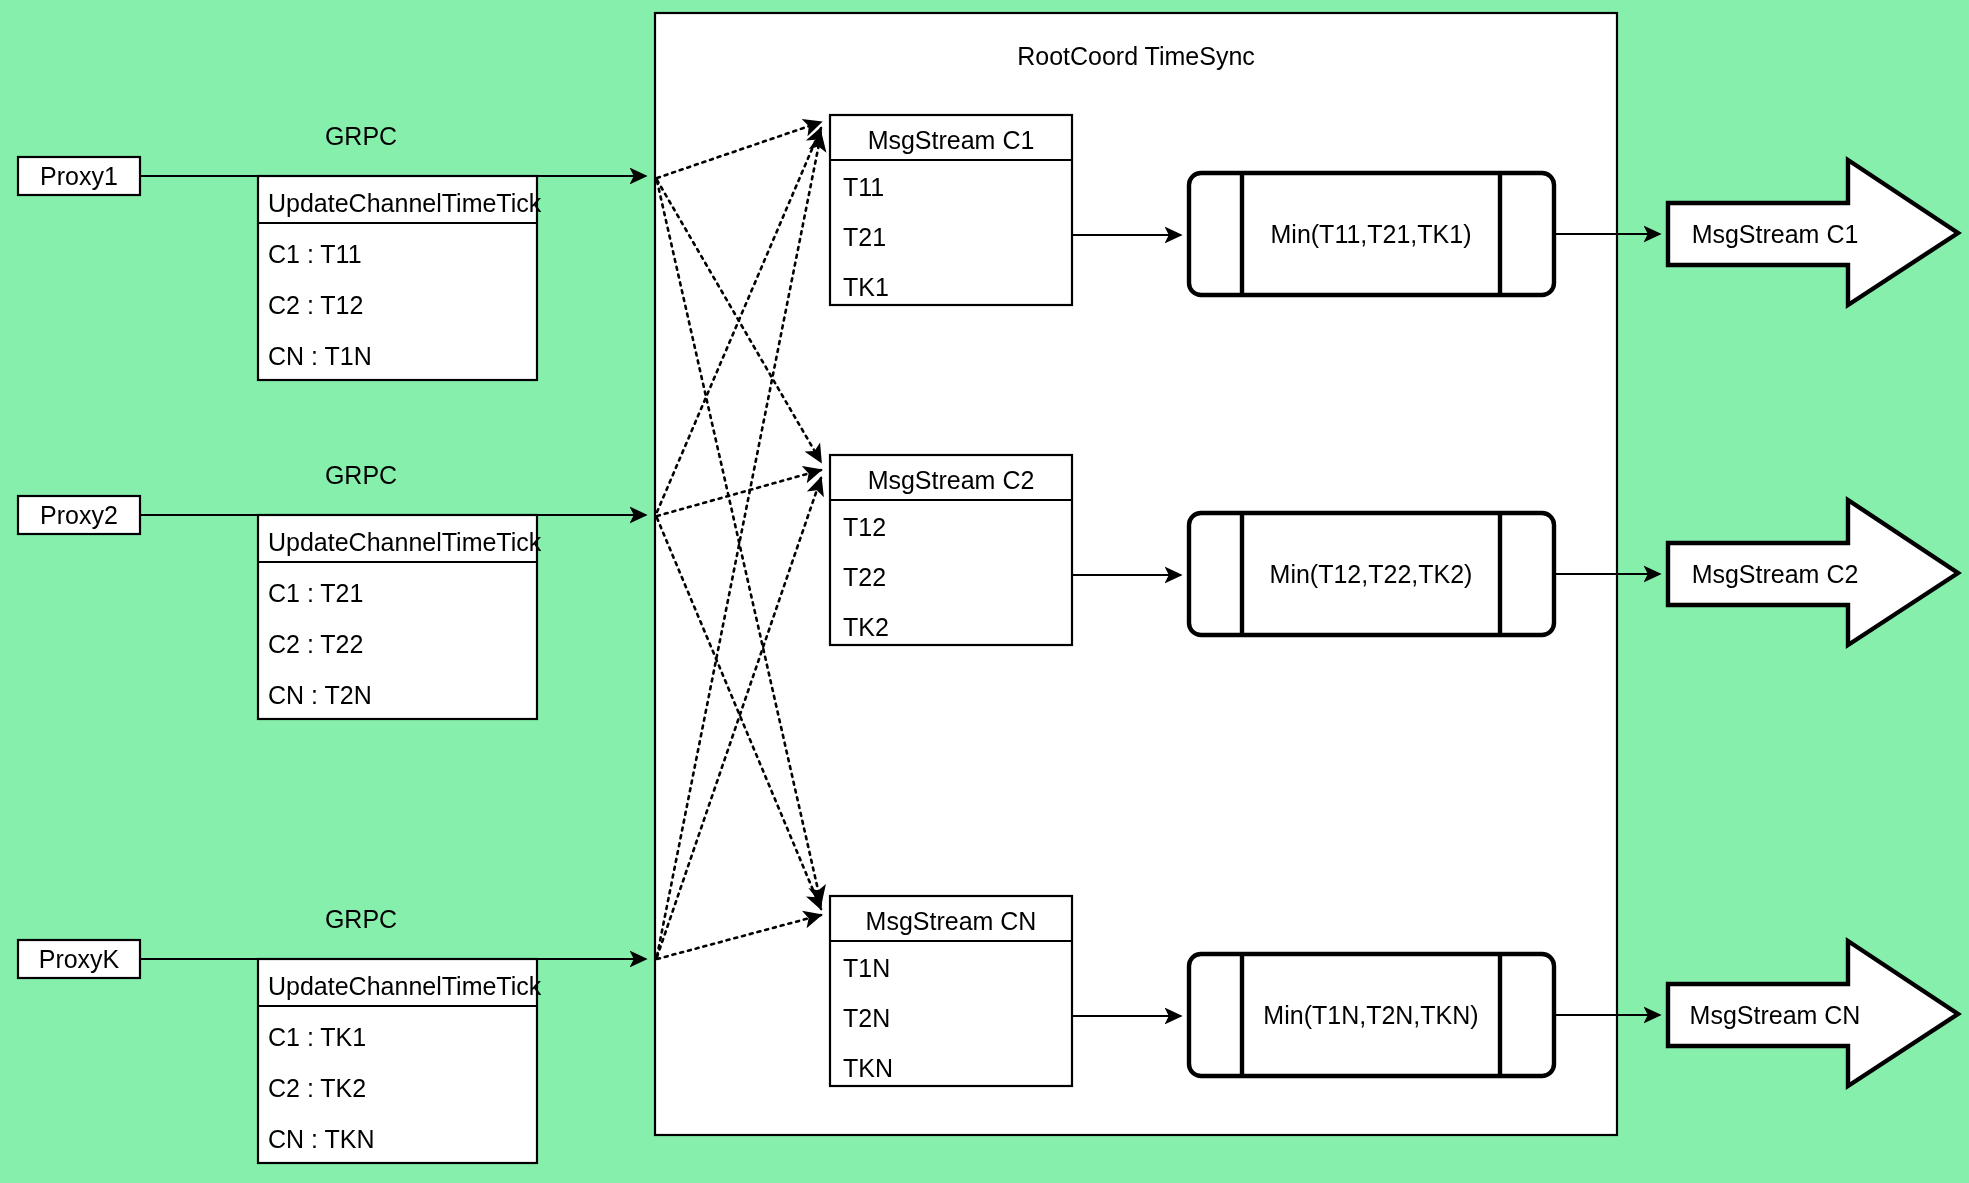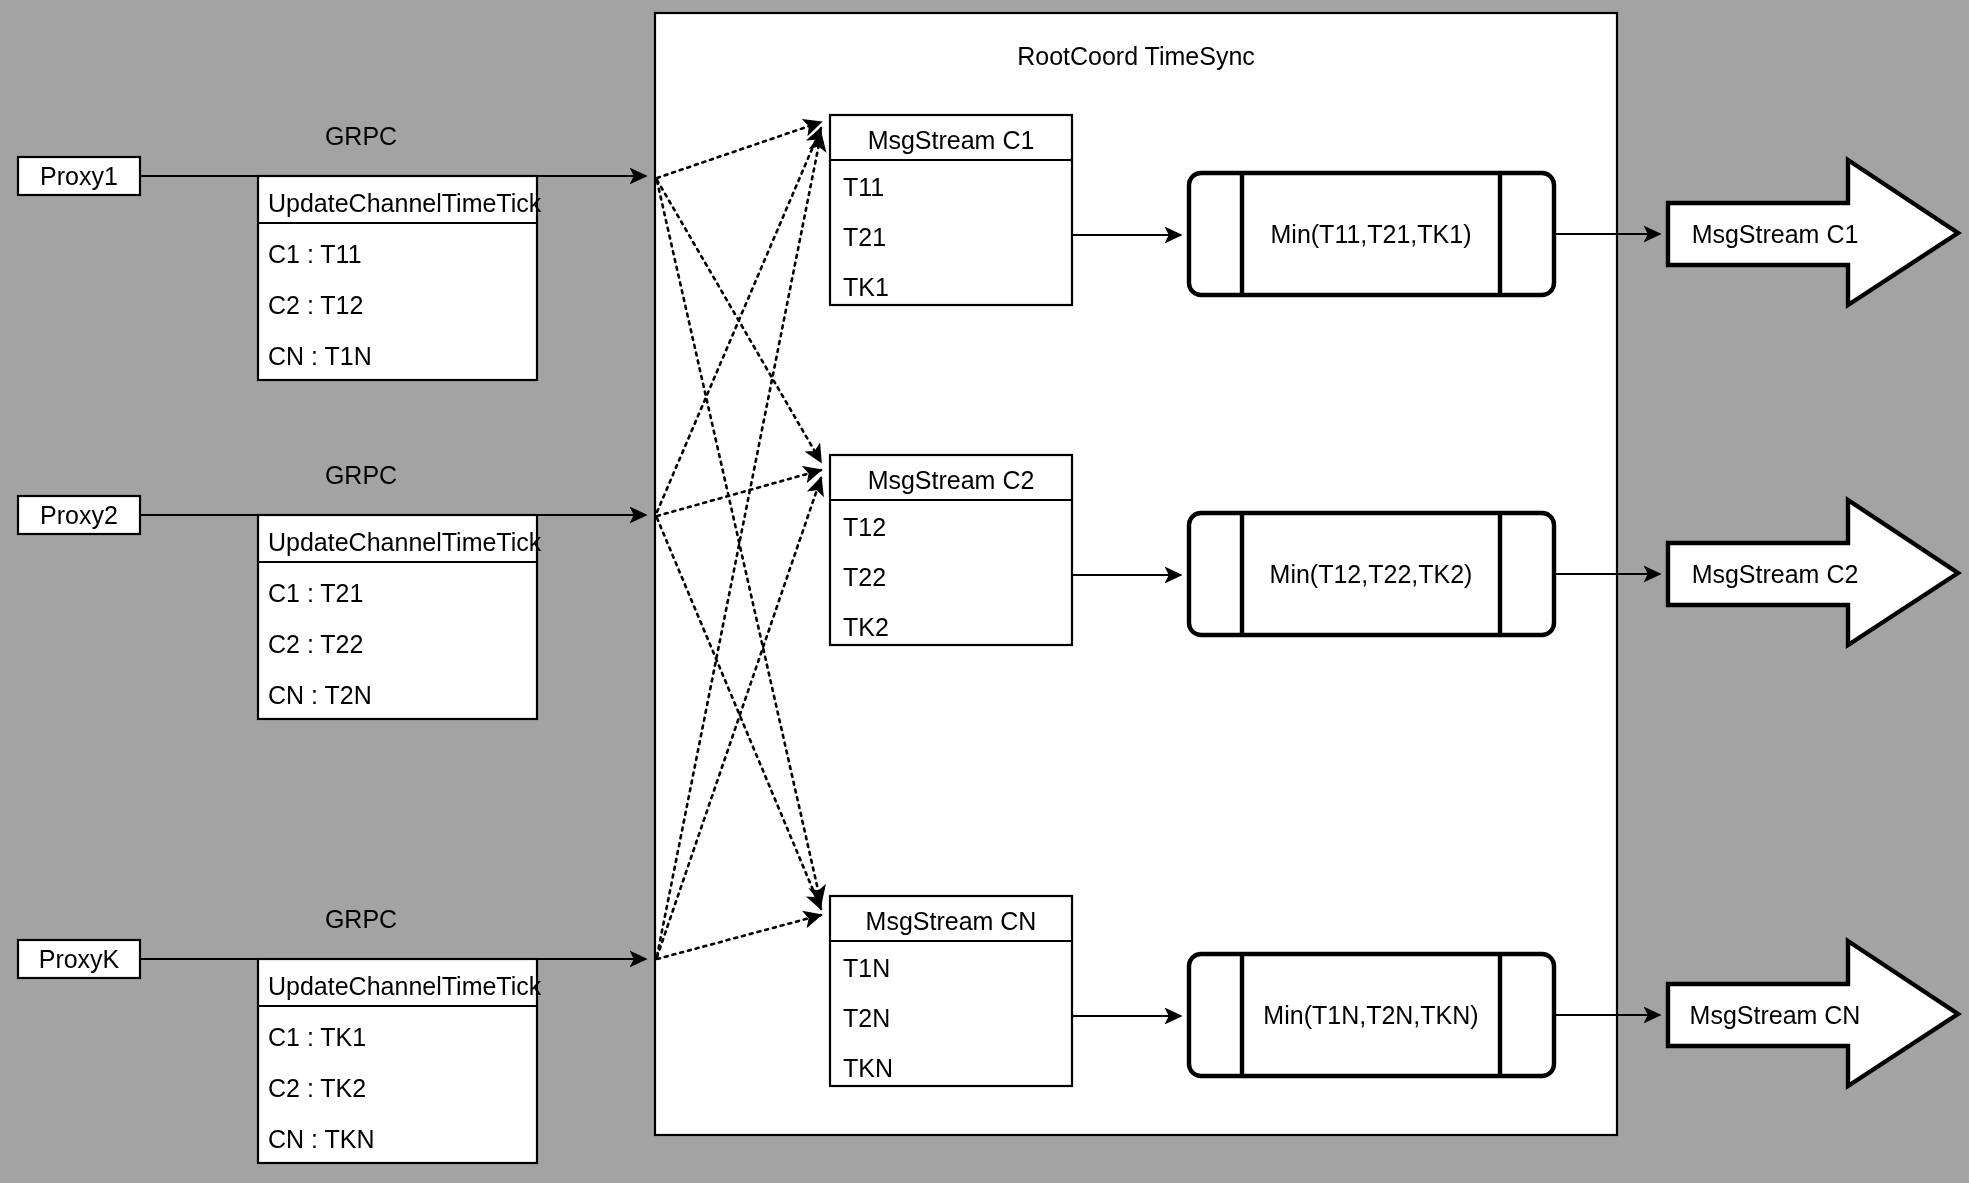--- a/index.html
+++ b/index.html
@@ -1,17 +1,17 @@
 <!DOCTYPE html>
 <html><head>
 <meta charset="utf-8">
 <style>
   html,body{margin:0;padding:0;background:#ffffff;}
   body{width:1969px;height:1183px;overflow:hidden;font-family:"Liberation Sans",sans-serif;}
-  #stage{position:relative;width:1969px;height:1183px;background:#a3a3a3;}
+  #stage{position:relative;width:1969px;height:1183px;background:#86efac;}
   svg#diagram{position:absolute;left:0;top:0;width:1969px;height:1183px;}
   .shape-stroke{fill:#ffffff;stroke:#000000;stroke-width:2.2;}
   .shape-stroke-thick{fill:#ffffff;stroke:#000000;stroke-width:4.4;}
   .divider{stroke:#000000;stroke-width:2.2;}
   .divider-thick{stroke:#000000;stroke-width:4.4;}
   .conn{stroke:#000000;stroke-width:2.2;fill:none;}
   .conn-dotted{stroke:#000000;stroke-width:2.6;fill:none;stroke-dasharray:3 5;stroke-linecap:round;}
   text{font-family:"Liberation Sans",sans-serif;fill:#000000;}
   .t-body{font-size:25px;}
   .t-title{font-size:25px;}

